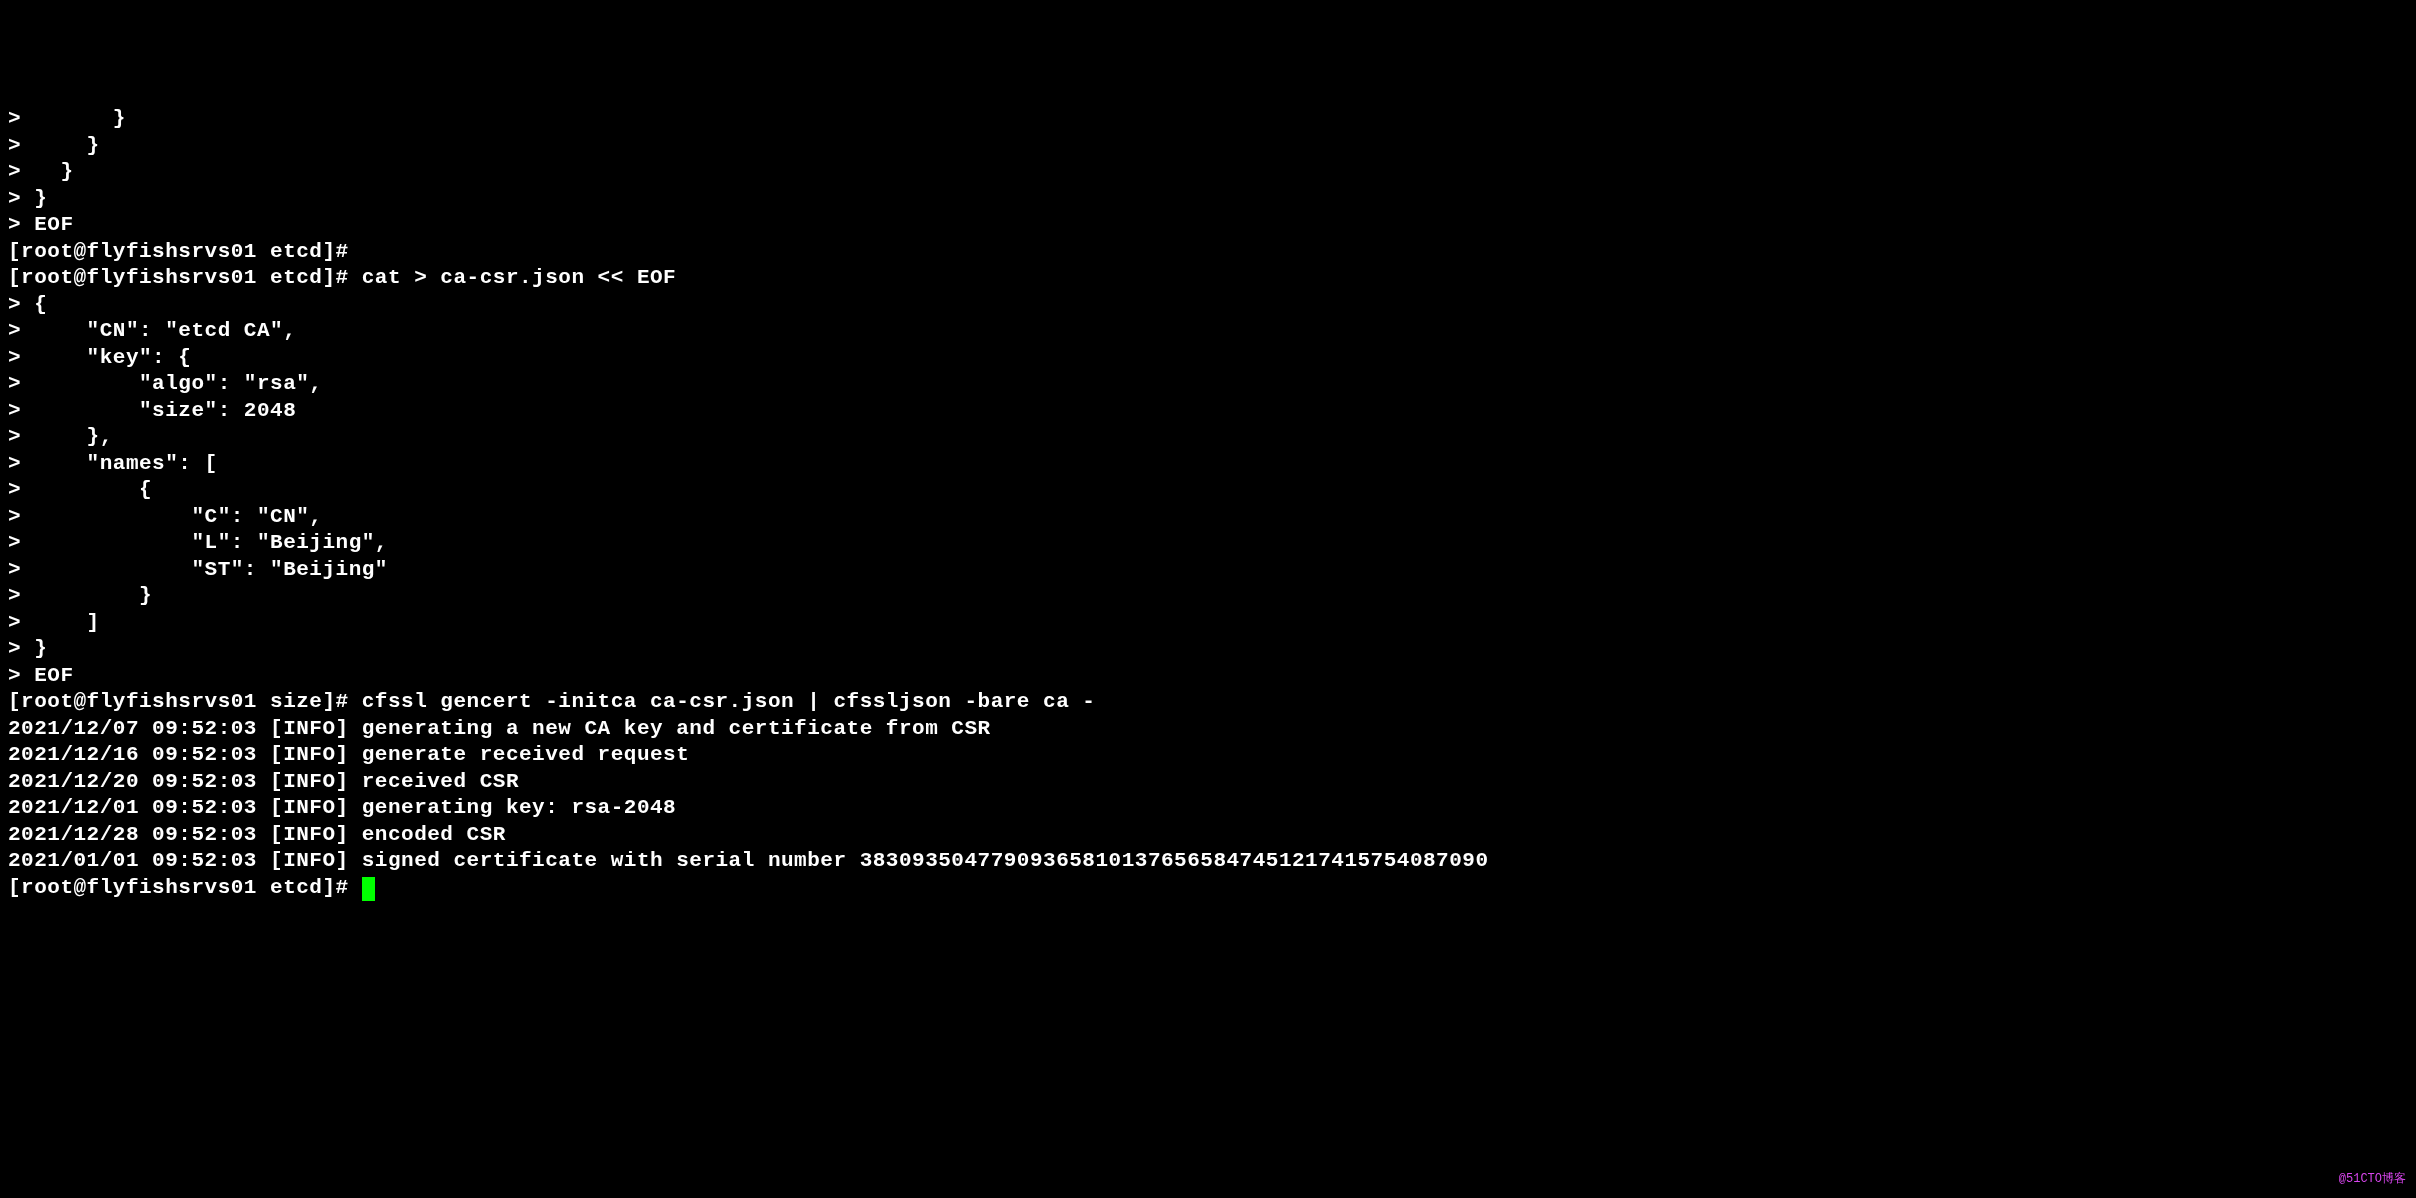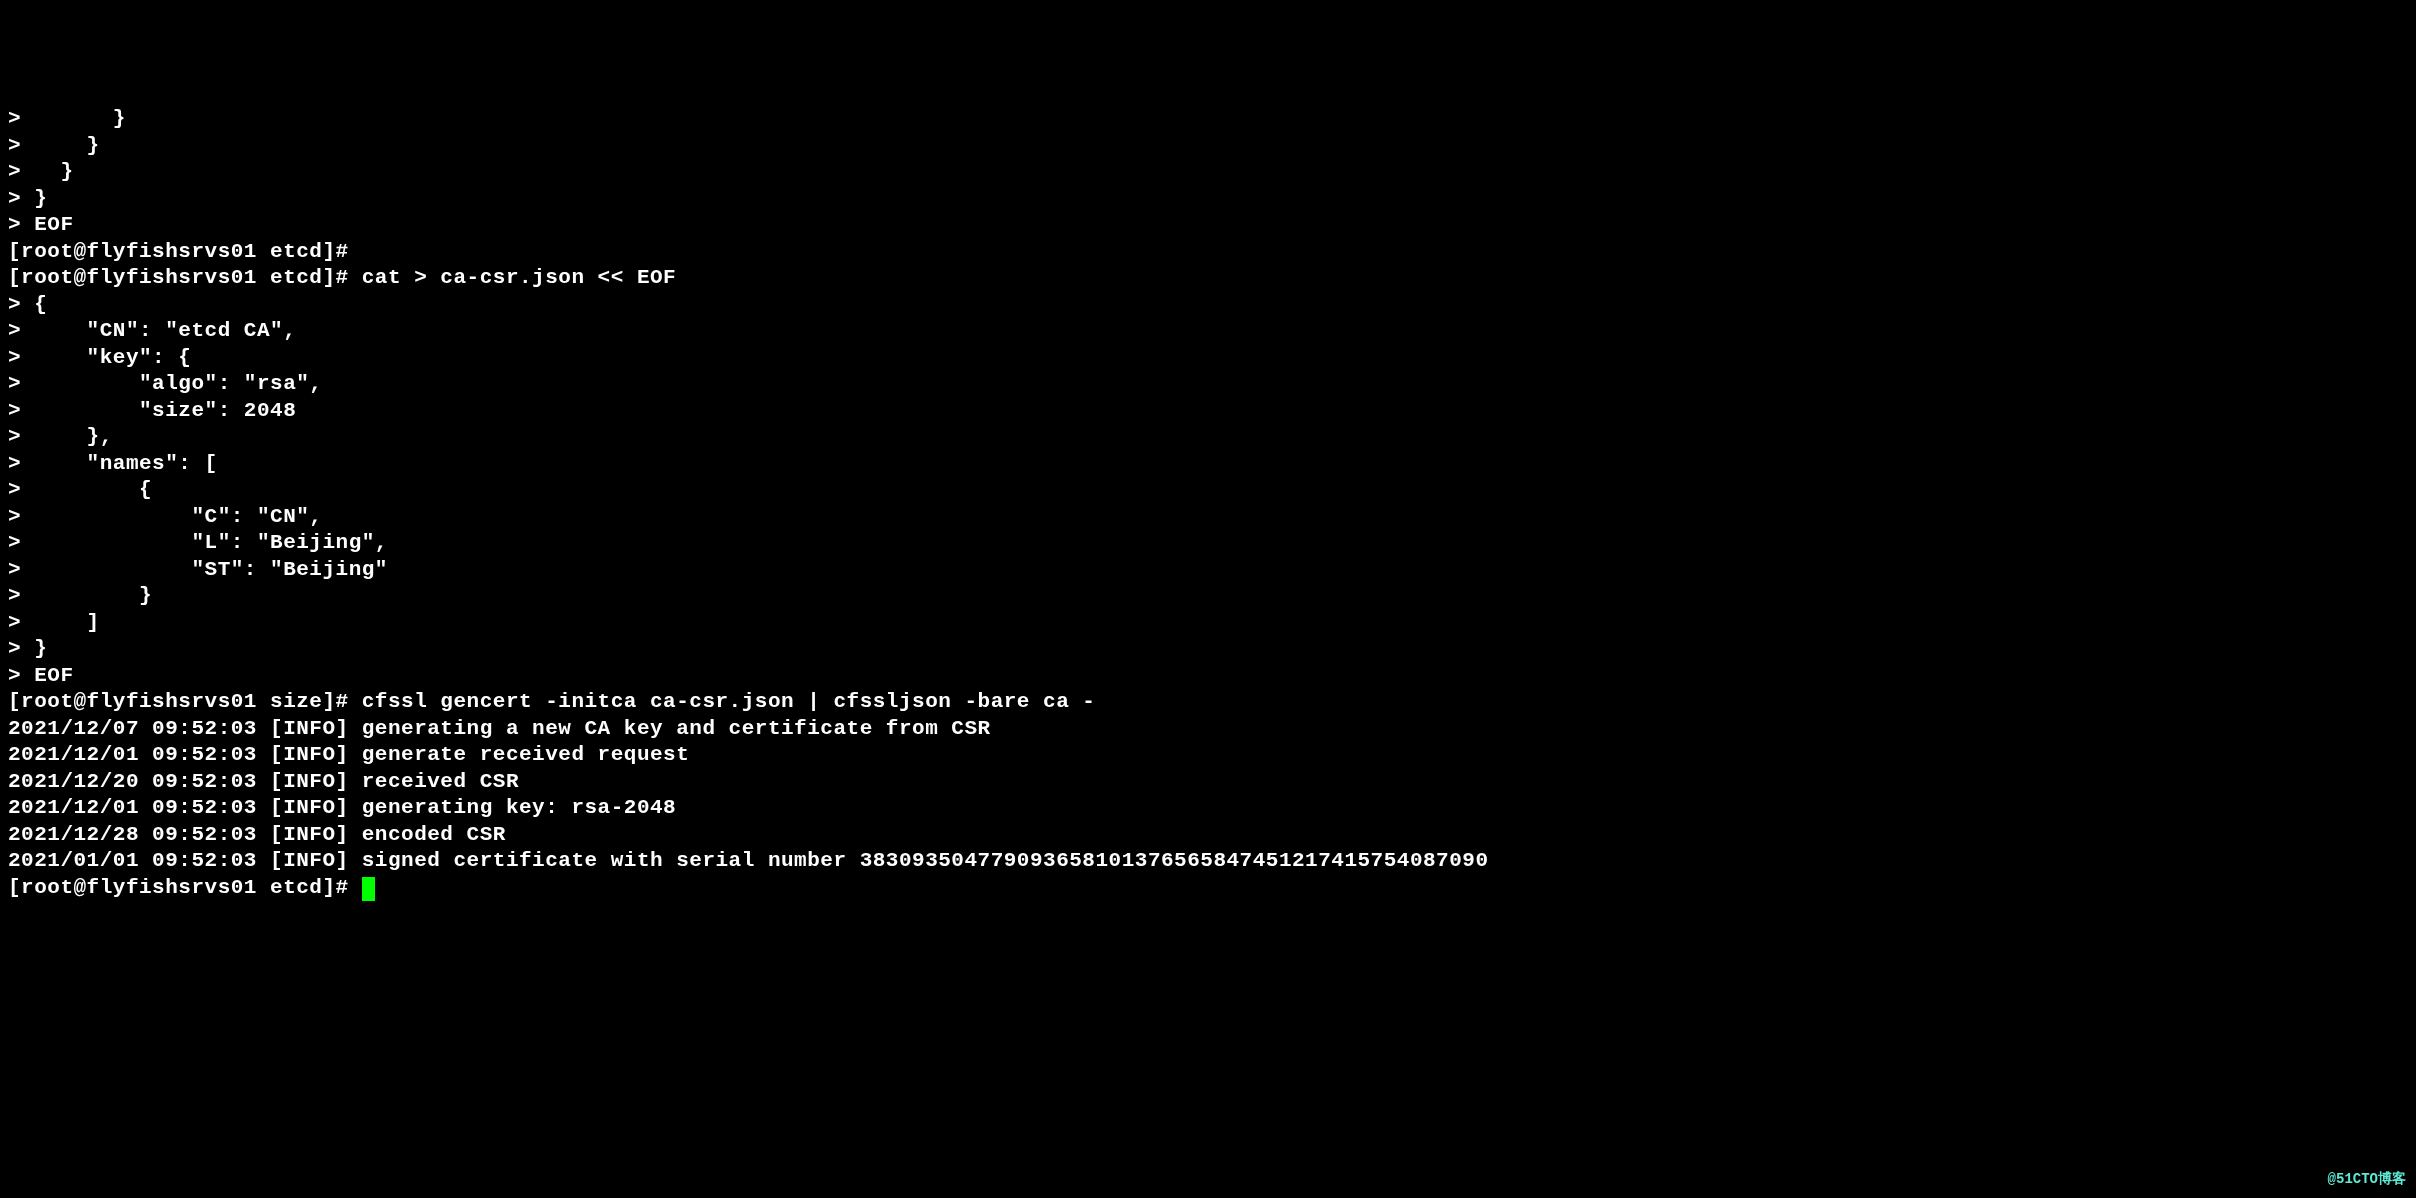--- a/index.html
+++ b/index.html
@@ -29,23 +29,23 @@
       width: 13px;
       height: 24px;
       background: #00ff00;
       vertical-align: text-bottom;
       margin-bottom: -2px;
     }
     .watermark {
       position: fixed;
       bottom: 6px;
       right: 10px;
-      color: #5eead4;
-      font-size: 14px;
-      font-weight: bold;
+      color: #d946ef;
+      font-size: 12px;
+      font-weight: normal;
       letter-spacing: 0;
     }
   </style>
 </head>
 <body>
 
 
 
 <div class="terminal"><span>&gt;       }</span>
 <span>&gt;     }</span>
@@ -64,21 +64,21 @@
 <span>&gt;         {</span>
 <span>&gt;             "C": "CN",</span>
 <span>&gt;             "L": "Beijing",</span>
 <span>&gt;             "ST": "Beijing"</span>
 <span>&gt;         }</span>
 <span>&gt;     ]</span>
 <span>&gt; }</span>
 <span>&gt; EOF</span>
 <span>[root@flyfishsrvs01 size]# cfssl gencert -initca ca-csr.json | cfssljson -bare ca -</span>
 <span>2021/12/07 09:52:03 [INFO] generating a new CA key and certificate from CSR</span>
-<span>2021/12/01 09:52:03 [INFO] generate received request</span>
+<span>2021/12/16 09:52:03 [INFO] generate received request</span>
 <span>2021/12/20 09:52:03 [INFO] received CSR</span>
 <span>2021/12/01 09:52:03 [INFO] generating key: rsa-2048</span>
 <span>2021/12/28 09:52:03 [INFO] encoded CSR</span>
 <span>2021/01/01 09:52:03 [INFO] signed certificate with serial number 383093504779093658101376565847451217415754087090</span>
 <span>[root@flyfishsrvs01 etcd]# </span><span class="cursor"></span></div>
 
 <div class="watermark">@51CTO博客</div>
 
 
 

